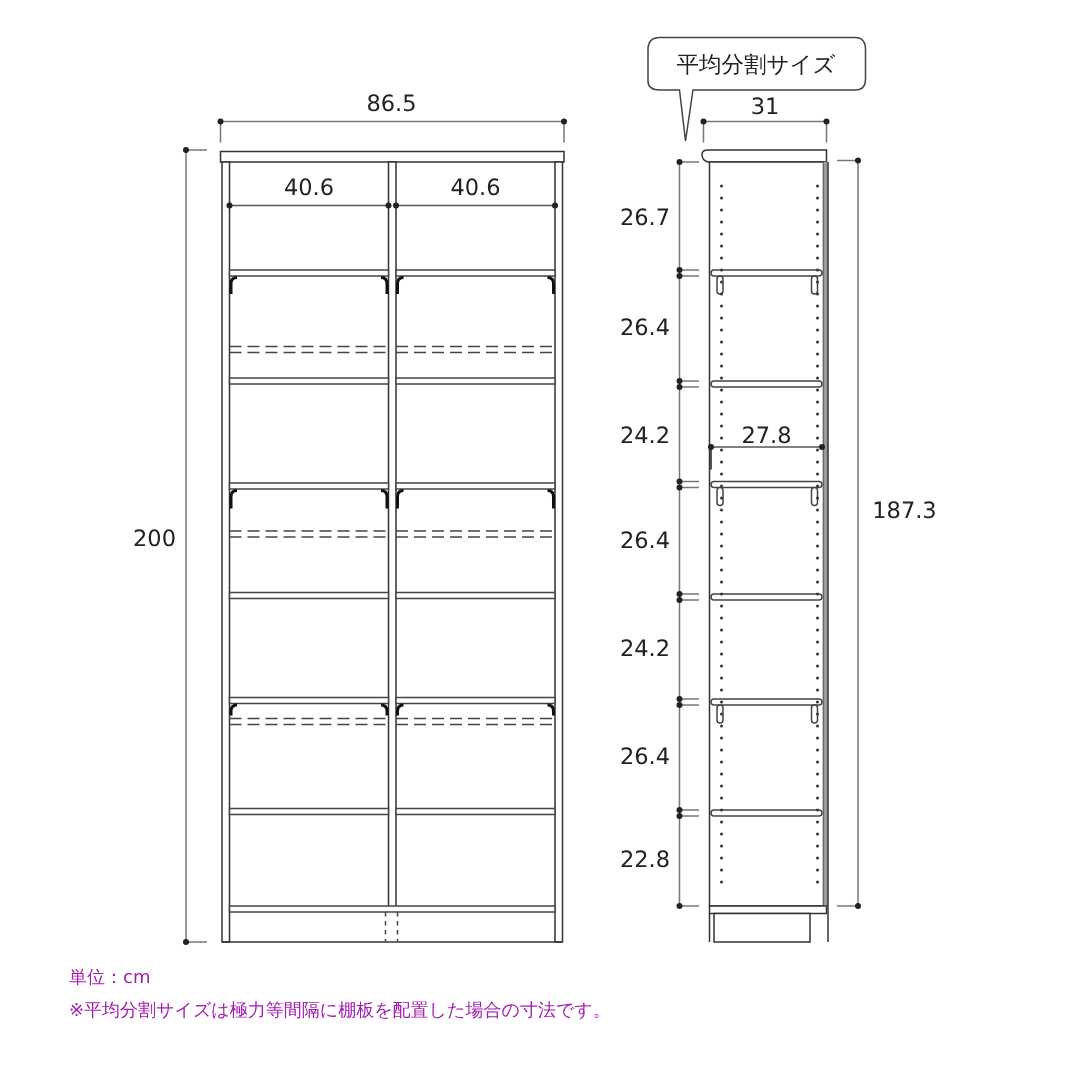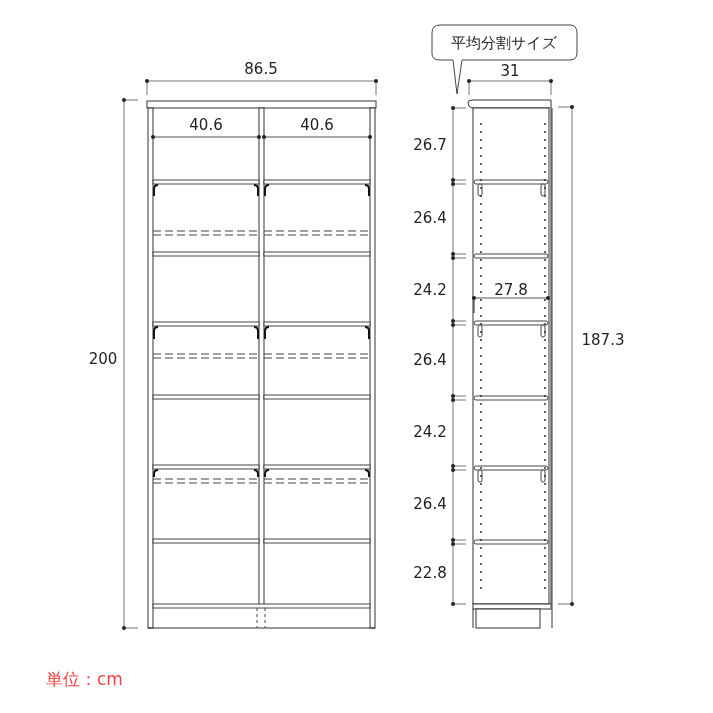--- a/index.html
+++ b/index.html
@@ -1,21 +1,21 @@
 <!DOCTYPE html>
 <html><head>
   <meta charset="utf-8">
   <style>
     html, body { margin: 0; padding: 0; background: #ffffff; }
     body { width: 713px; height: 713px; position: relative; overflow: hidden;
            font-family: "DejaVu Sans", "Liberation Sans", sans-serif; color: #222; }
     svg { position: absolute; left: 0; top: 0; }
     .dim { font-family: "DejaVu Sans", sans-serif; font-size: 15px; fill: #222; }
     .bubble { font-family: "DejaVu Sans", sans-serif; font-size: 15px; fill: #222; }
-    .notes { position: absolute; left: 46px; top: 640px; font-size: 17px; line-height: 22px; color: #ef4444; margin-top: 28px; }
+    .notes { position: absolute; left: 46px; top: 640px; font-size: 12px; line-height: 22px; color: #a21caf; }
     .notes div { white-space: nowrap; }
     .notes .indent { padding-left: 13px; }
   </style>
 </head>
 <body>
 
 <svg width="713" height="713" viewBox="0 0 713 713">
 
   <g fill="none" stroke="#333" stroke-width="1">
 
@@ -335,13 +335,14 @@
   <text class="dim" x="430" y="223" text-anchor="middle">26.4</text>
   <text class="dim" x="430" y="295" text-anchor="middle">24.2</text>
   <text class="dim" x="430" y="365" text-anchor="middle">26.4</text>
   <text class="dim" x="430" y="437" text-anchor="middle">24.2</text>
   <text class="dim" x="430" y="509" text-anchor="middle">26.4</text>
   <text class="dim" x="430" y="578" text-anchor="middle">22.8</text>
 </svg>
 
 <div class="notes">
   <div>単位：cm</div>
+  <div>※平均分割サイズは極力等間隔に棚板を配置した場合の寸法です。</div>
 </div>
 
 </body></html>

